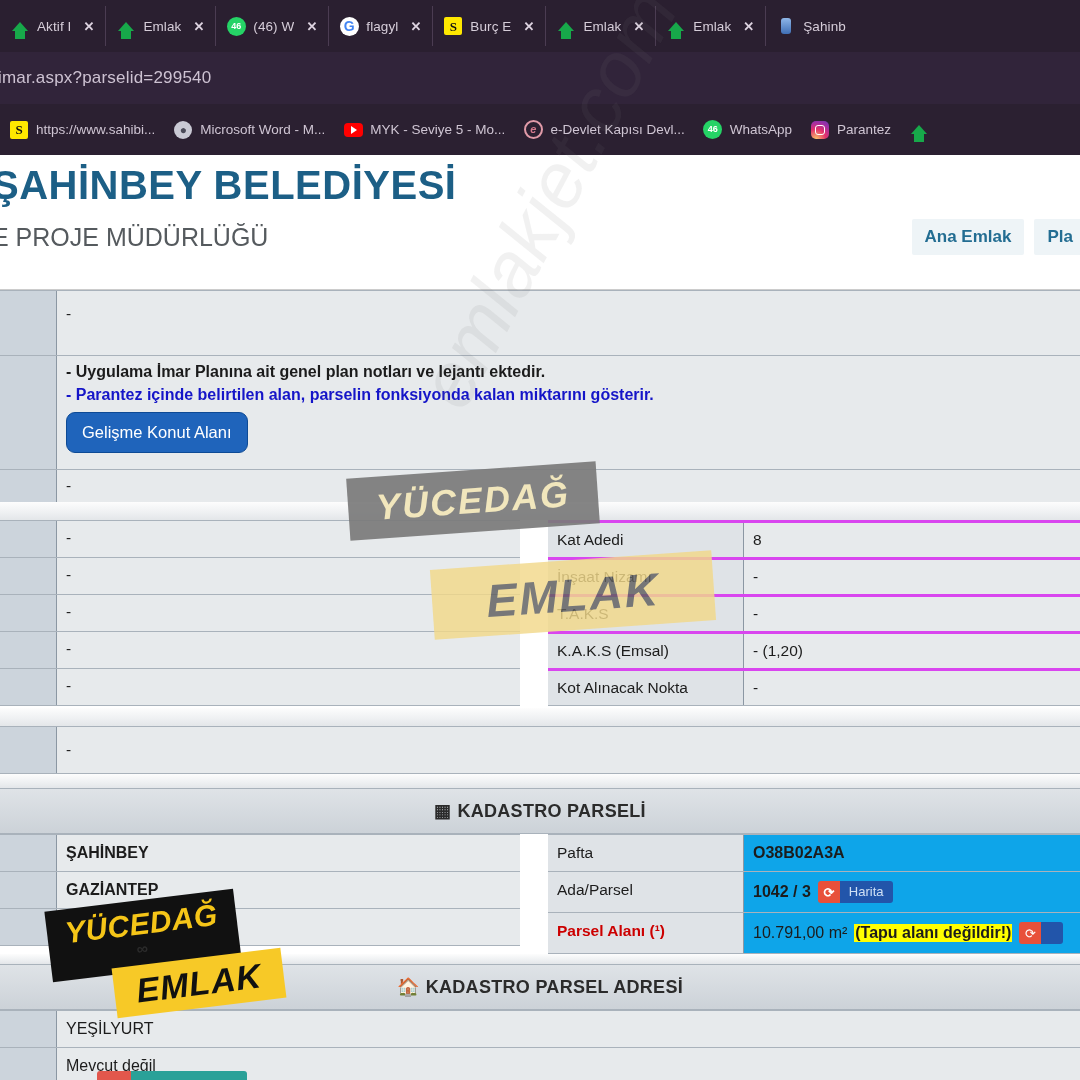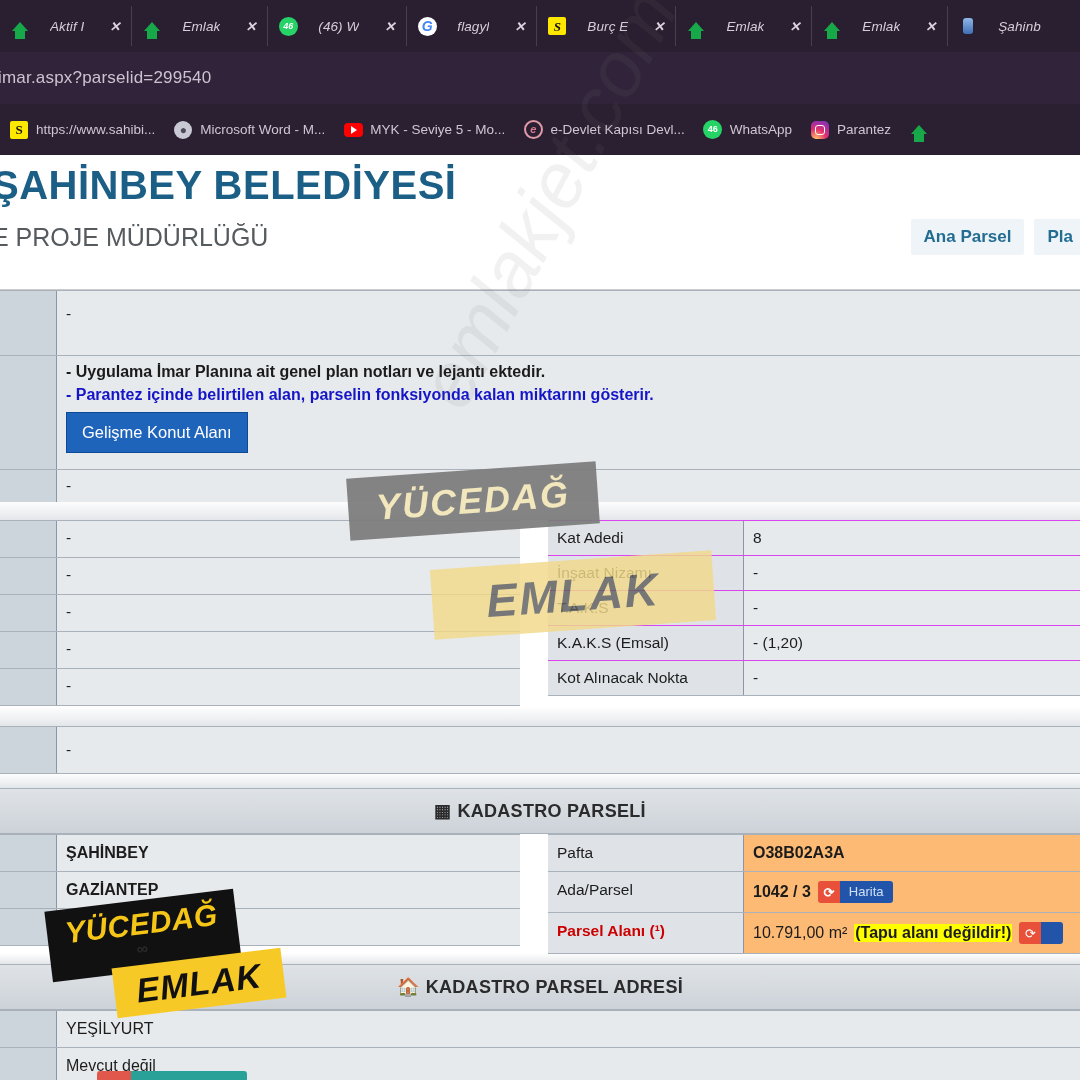--- a/index.html
+++ b/index.html
@@ -16,25 +16,24 @@
     position: absolute; left: 0; top: 0; width: 1080px; height: 155px;
     background: #241a29;
   }
   .tabstrip {
     position: absolute; left: 0; top: 0; width: 1080px; height: 52px;
     background: #2a1f30;
     display: flex; align-items: center;
   }
   .tab {
     position: relative;
-    display: flex; align-items: center; gap: 20px;
+    display: flex; align-items: center; gap: 7px;
     height: 40px; padding: 0 6px 0 10px;
     flex: 0 0 auto;
     border-left: 1px solid #4b3c52;
-    font-style: italic;
   }
   .tab:first-child { border-left: none; }
   .tab-favicon {
     width: 20px; height: 20px; flex: 0 0 auto;
     display: flex; align-items: center; justify-content: center;
     font-size: 13px; line-height: 1;
   }
   .tab-title {
     font-size: 13.5px; color: #d6cdd9;
     white-space: nowrap; overflow: hidden;
@@ -174,41 +173,41 @@
     padding: 7px 0 7px 9px;
     font-size: 15.5px; color: #222;
   }
   .row.tall .val { padding-top: 14px; padding-bottom: 32px; }
 
   .note-line1 { font-size: 16px; color: #1b1b1b; padding-bottom: 5px; font-weight: bold; }
   .note-line2 { font-size: 16px; color: #1515c8; font-weight: bold; padding-bottom: 8px; }
   .fn-btn {
     display: inline-block; background: #1f64bb; color: #fff;
     font-size: 16.5px; padding: 10px 15px; border: 1px solid #0d4a95;
-    border-radius: 0;
+    border-radius: 9px;
   }
 
   
   .two-col { display: flex; align-items: flex-start; }
   .col-left { width: 520px; flex: 0 0 520px; }
   .col-gap { width: 28px; flex: 0 0 28px; background: #ffffff; height: 188px; }
   .col-right { flex: 1 1 auto; }
 
   .srow { display: flex; border-top: 1px solid #a9b2bb; }
   .srow:last-child { border-bottom: 1px solid #a9b2bb; }
   .srow .k {
     width: 57px; flex: 0 0 57px; background: #ccd4dc;
     border-right: 1px solid #8b97a3;
   }
   .srow .v {
     flex: 1 1 auto; background: #e7eaec; padding: 8px 0 8px 9px;
     font-size: 15.5px; color: #222; min-height: 36px;
   }
 
-  .rrow { display: flex; border-top: 1px solid #d946ef; }
+  .rrow { display: flex; border-top: 3px solid #d946ef; }
   .rrow:last-child { border-bottom: 1px solid #a9b2bb; }
   .rrow .k {
     width: 196px; flex: 0 0 196px; background: #dfe3e7;
     border-right: 1px solid #8b97a3;
     padding: 8px 0 8px 9px; font-size: 15.5px; color: #1c1c1c;
   }
   .rrow .v {
     flex: 1 1 auto; background: #e7eaec; padding: 8px 0 8px 9px;
     font-size: 15.5px; color: #1c1c1c;
   }
@@ -236,21 +235,21 @@
     font-size: 16px; font-weight: bold; color: #1c1c1c;
   }
   .krow2 { display: flex; border-top: 1px solid #a9b2bb; }
   .krow2:last-child { border-bottom: 1px solid #a9b2bb; }
   .krow2 .k2 {
     width: 196px; flex: 0 0 196px; background: #dfe3e7;
     border-right: 1px solid #8b97a3;
     padding: 9px 0 9px 9px; font-size: 15.5px; color: #1c1c1c;
   }
   .krow2 .v2 {
-    flex: 1 1 auto; background: #fdba74; padding: 9px 0 9px 9px;
+    flex: 1 1 auto; background: #0ea5e9; padding: 9px 0 9px 9px;
     font-size: 16px; font-weight: bold; color: #1c1c1c;
     display: flex; align-items: center; gap: 7px; text-align: right;
   }
   .k2.red { color: #cc0000; font-weight: bold; }
   .v2.norm { font-weight: normal; }
   .hl-yellow { background: #ffff00; color: #1c1c1c; font-weight: bold; padding: 0 1px; }
   .map-btn {
     display: inline-flex; align-items: center; height: 22px;
     border-radius: 3px; overflow: hidden; flex: 0 0 auto;
   }
@@ -443,21 +442,21 @@
       </div>
     </div>
   </div>
 
   <div class="page">
 
     <div class="site-header">
       <div class="site-title">ŞAHİNBEY BELEDİYESİ</div>
       <div class="site-sub">E PROJE MÜDÜRLÜĞÜ</div>
       <div class="navbtns">
-        <span class="navbtn">Ana Parsel</span>
+        <span class="navbtn">Ana Emlak</span>
         <span class="navbtn">Pla</span>
       </div>
     </div>
 
     <div class="imar-block">
       <div class="row tall">
         <div class="lab"></div>
         <div class="val">-</div>
       </div>
 

